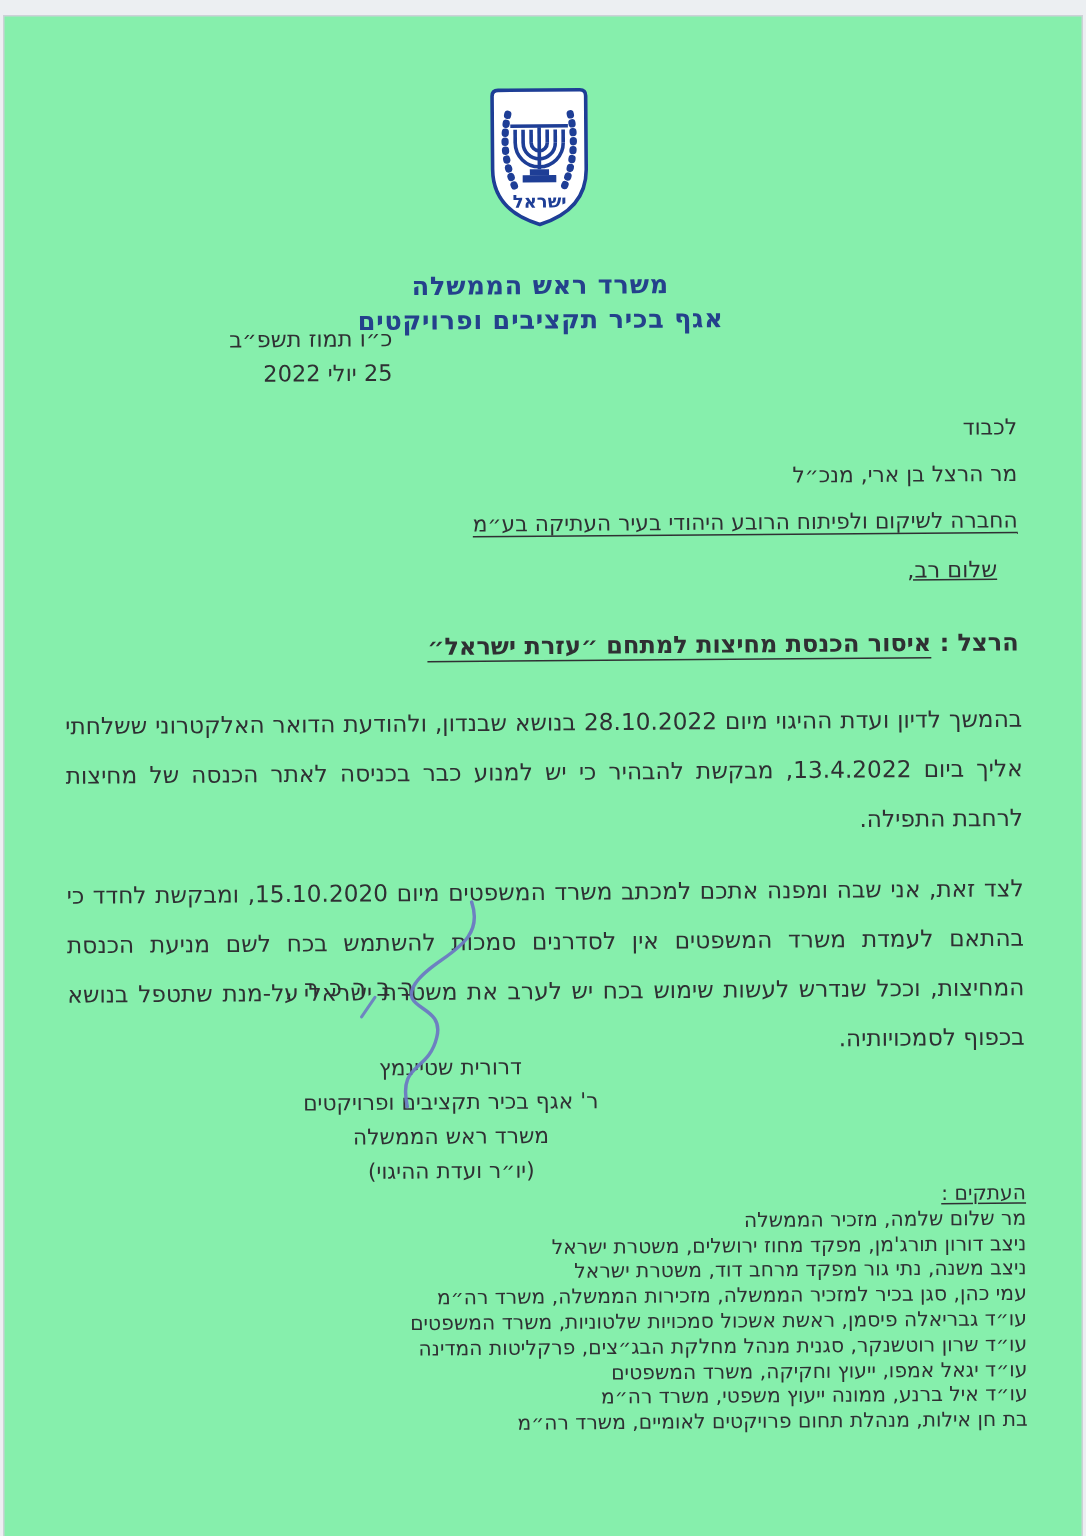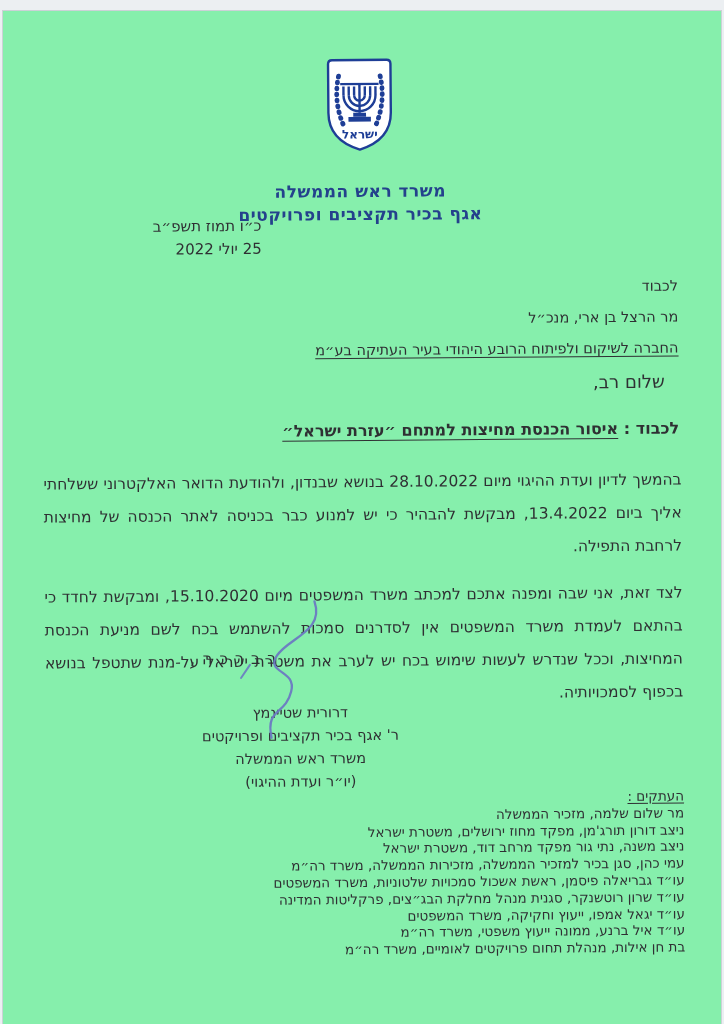--- a/index.html
+++ b/index.html
@@ -14,21 +14,21 @@
   .ministry{margin-top:8px;font-size:17px;font-weight:bold;color:#24418c;letter-spacing:.5px;}
   .division{margin-top:3px;font-size:17px;font-weight:bold;color:#24418c;letter-spacing:.5px;}
   
   .date{position:absolute;top:203px;left:110px;width:150px;direction:rtl;text-align:right;
     font-size:15px;line-height:23px;}
   
   .recipient{position:absolute;top:262px;right:42px;direction:rtl;text-align:right;
     font-size:14.5px;line-height:31px;}
   .underline{text-decoration:underline;text-underline-offset:3px;}
   
-  .greeting{position:absolute;top:362px;right:56px;direction:rtl;font-size:18px;}
+  .greeting{position:absolute;top:362px;right:56px;direction:rtl;font-size:15px;text-decoration:underline;}
   
   .subject{position:absolute;top:410px;right:42px;direction:rtl;font-size:16px;font-weight:bold;}
   .subject .subject-underlined{text-decoration:underline;text-underline-offset:4px;}
   
   .body-text{position:absolute;top:455px;left:40px;right:40px;direction:rtl;
     text-align:justify;font-size:15.5px;line-height:33px;}
   .body-text p{margin:0 0 14px 0;}
   
   .closing{position:absolute;top:637px;left:185px;font-size:16px;font-weight:normal;
     letter-spacing:7px;direction:rtl;}
@@ -82,21 +82,21 @@
 
     <div class="recipient">
       <div>לכבוד</div>
       <div>מר הרצל בן ארי, מנכ״ל</div>
       <div class="underline">החברה לשיקום ולפיתוח הרובע היהודי בעיר העתיקה בע״מ</div>
     </div>
 
     <div class="greeting">שלום רב,</div>
 
     <div class="subject">
-      <span>לכבוד :</span>
+      <span>הרצל :</span>
       <span class="subject-underlined">איסור הכנסת מחיצות למתחם ״עזרת ישראל״</span>
     </div>
 
     <div class="body-text">
       <p>בהמשך לדיון ועדת ההיגוי מיום 28.10.2022 בנושא שבנדון, ולהודעת הדואר האלקטרוני ששלחתי אליך ביום 13.4.2022, מבקשת להבהיר כי יש למנוע כבר בכניסה לאתר הכנסה של מחיצות לרחבת התפילה.</p>
       <p>לצד זאת, אני שבה ומפנה אתכם למכתב משרד המשפטים מיום 15.10.2020, ומבקשת לחדד כי בהתאם לעמדת משרד המשפטים אין לסדרנים סמכות להשתמש בכח לשם מניעת הכנסת המחיצות, וככל שנדרש לעשות שימוש בכח יש לערב את משטרת ישראל על-מנת שתטפל בנושא בכפוף לסמכויותיה.</p>
     </div>
 
     <div class="closing">בברכה,</div>
     <svg class="sig" width="130" height="145" viewBox="0 0 130 145">

